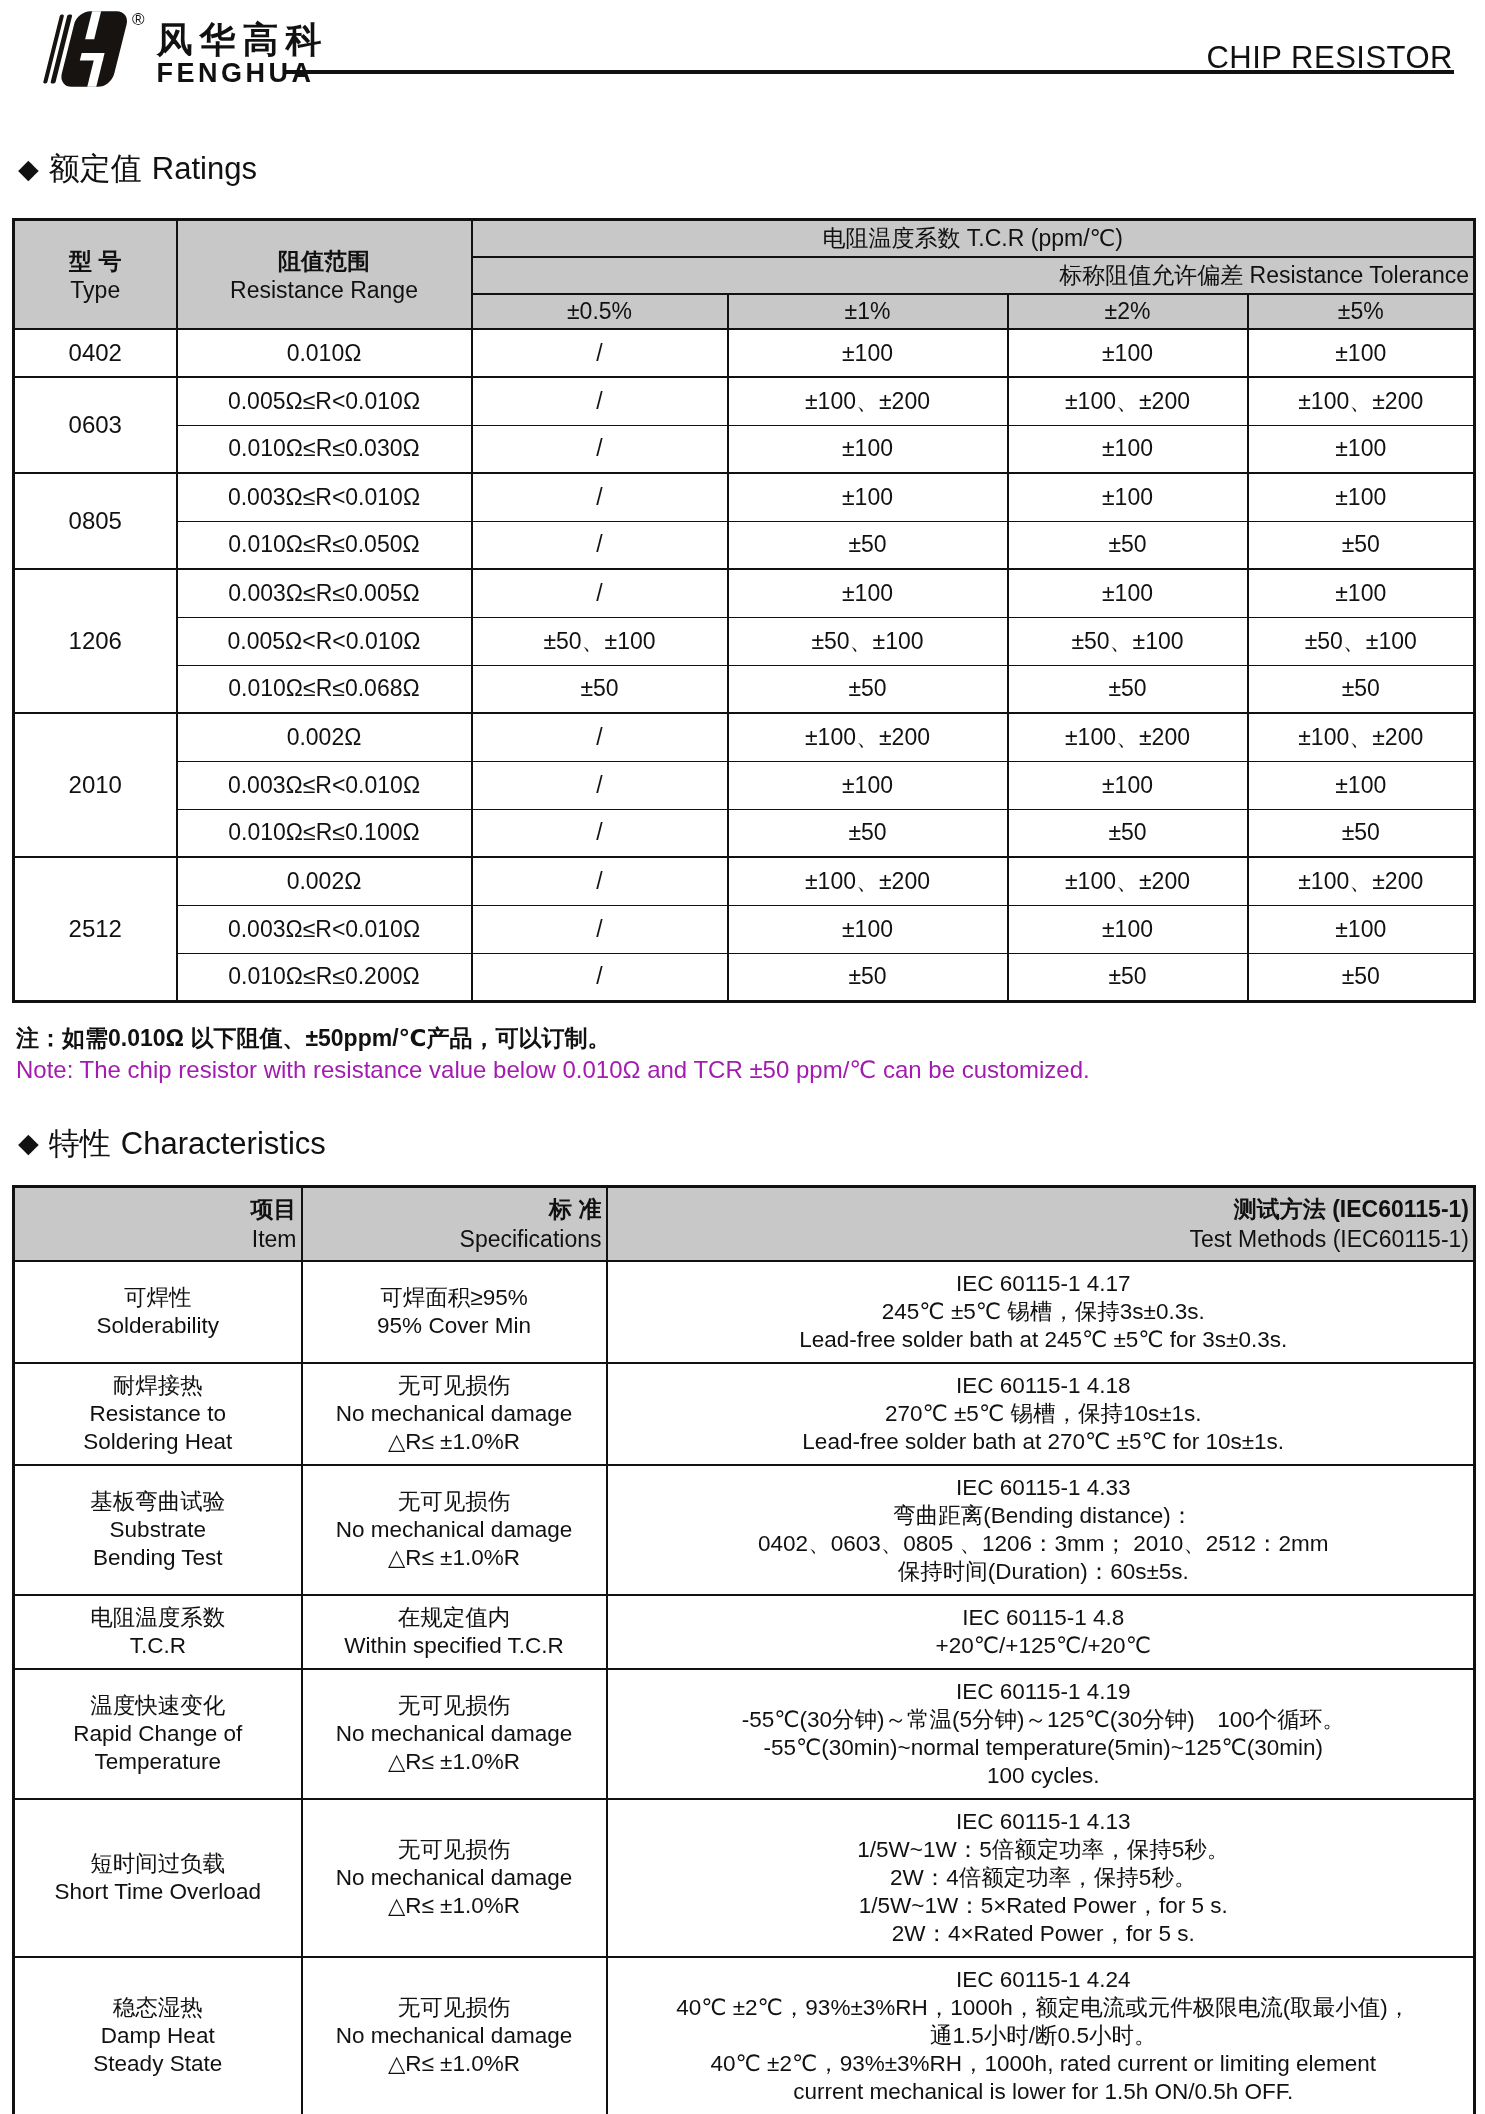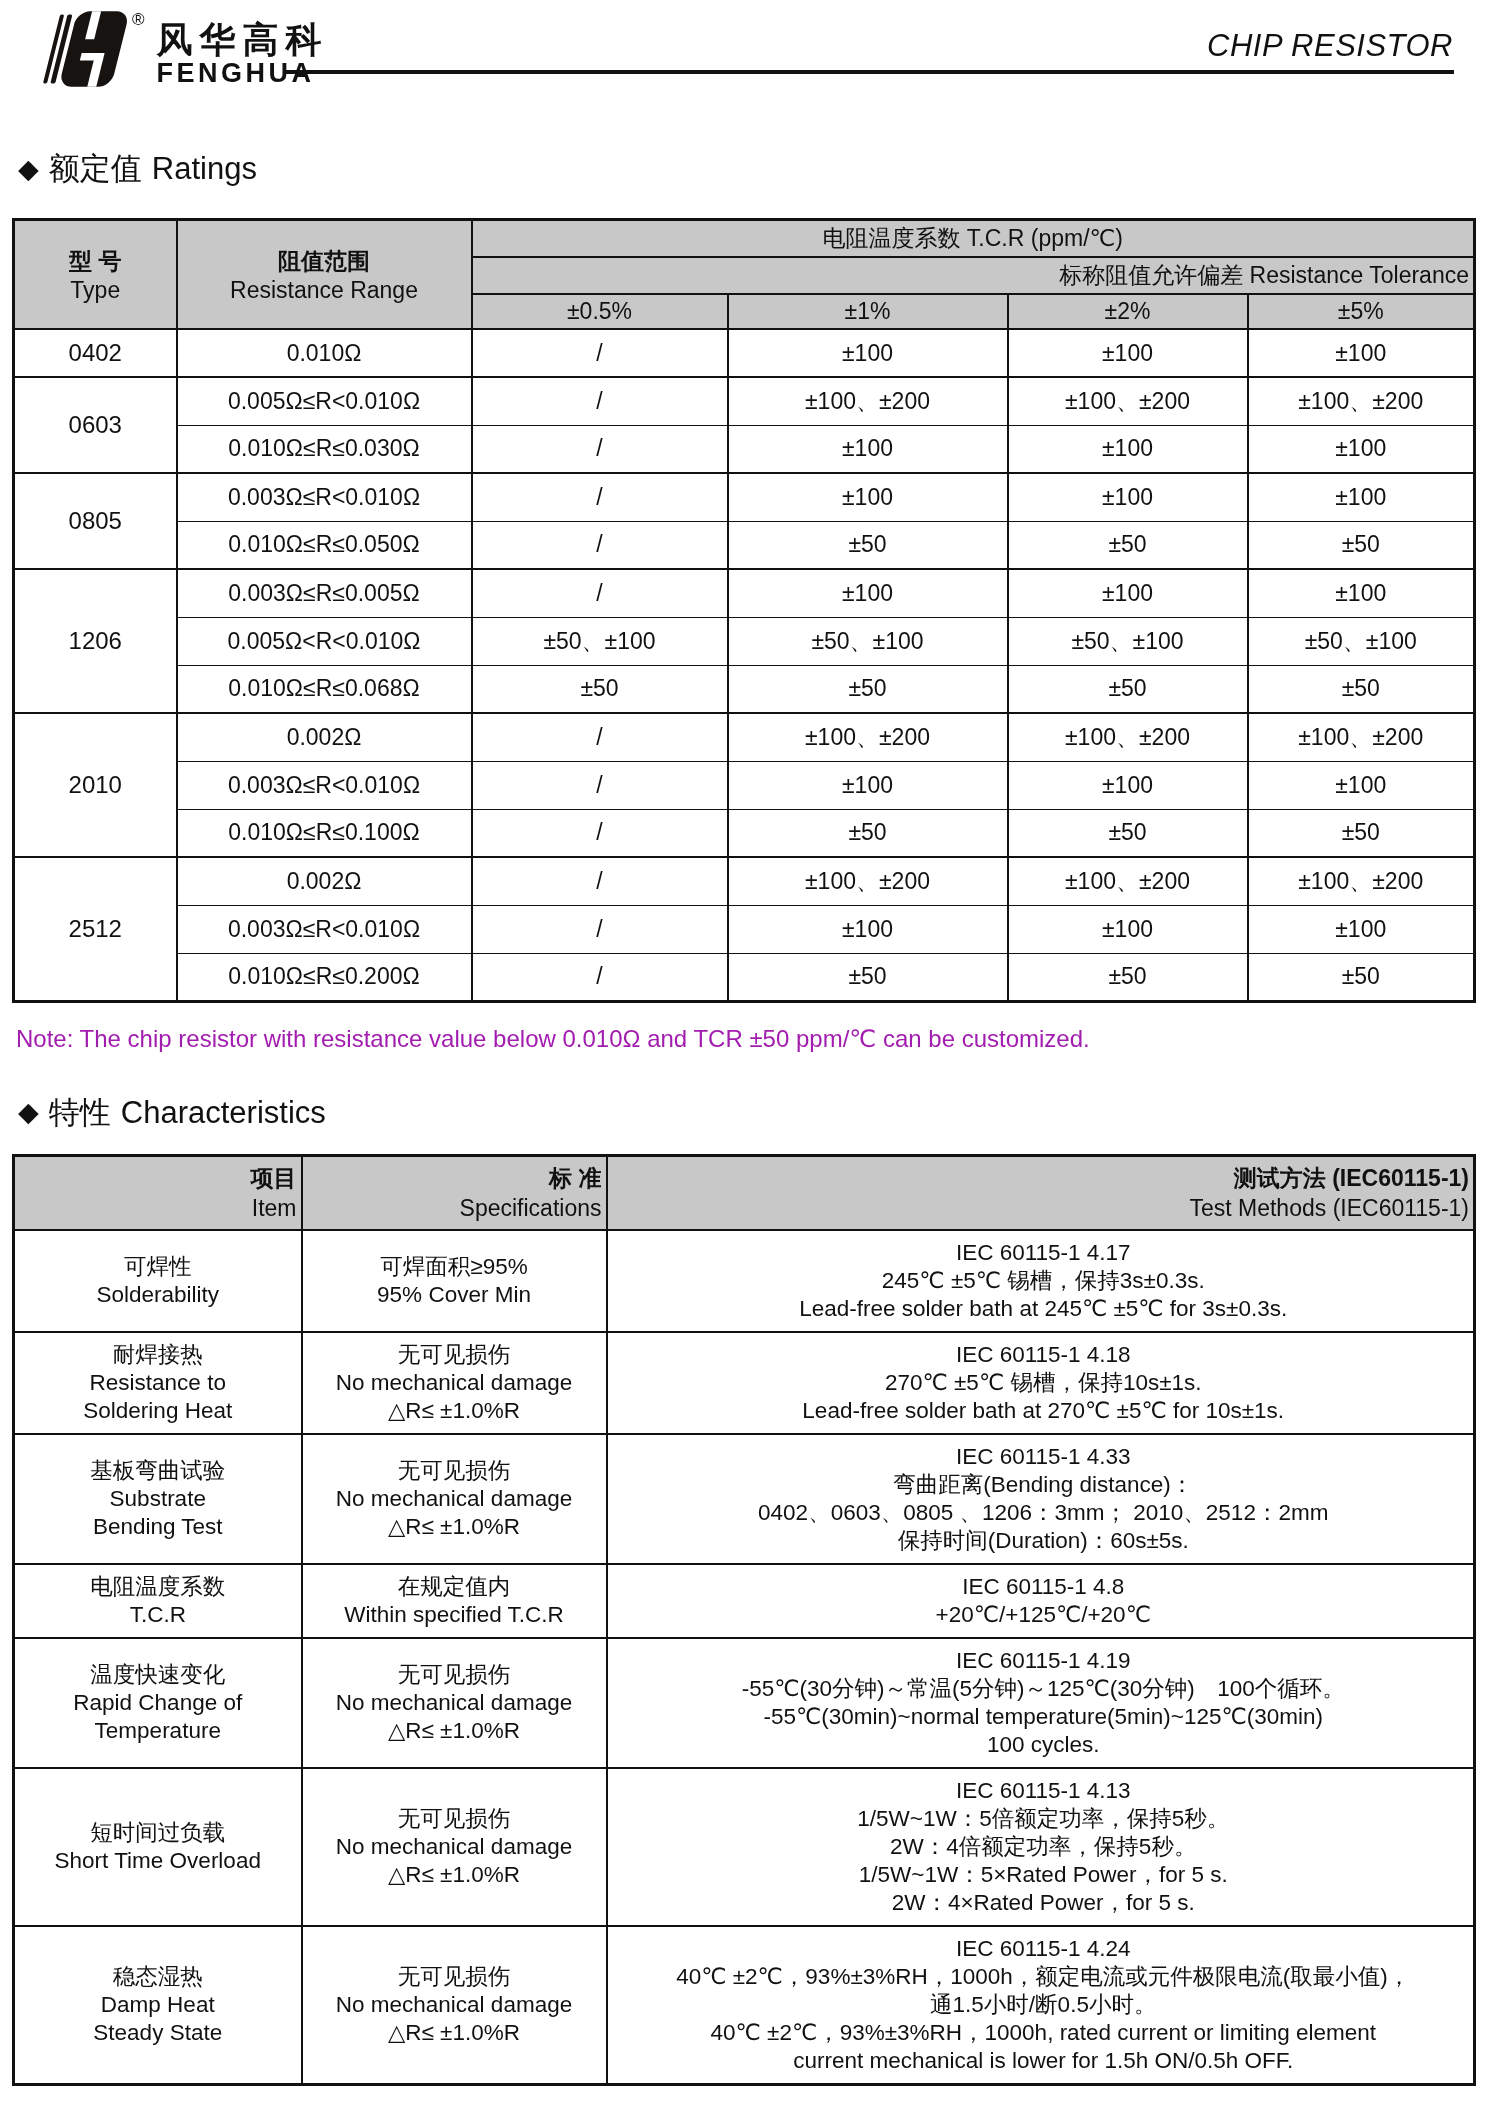--- a/index.html
+++ b/index.html
@@ -11,21 +11,21 @@
   .page { width:1485px; height:2114px; position:relative; }
 
   
   .hdr { position:relative; height:100px; }
   .logo { position:absolute; left:42px; top:8px; display:flex; align-items:flex-start; }
   .logo svg { display:block; }
   .reg { font-size:17px; position:relative; top:2px; left:-2px; }
   .logo-text { margin-left:10px; padding-top:14px; }
   .logo-cn { font-size:36px; font-weight:700; letter-spacing:7px; line-height:36px; }
   .logo-en { font-size:27px; font-weight:700; letter-spacing:3.5px; line-height:30px; }
-  .doc-title { position:absolute; right:32px; top:28px; font-size:31px; letter-spacing:0.5px;font-style:italic; }
+  .doc-title { position:absolute; right:32px; top:40px; font-size:31px; letter-spacing:0.5px; }
   .hdr-rule { position:absolute; left:284px; top:70px; width:1170px; height:4px; background:#111; }
 
   
   .section-title { margin-left:18px; font-size:31px; display:flex; align-items:center; gap:10px; }
   .section-title .diamond { font-size:27px; line-height:31px; }
   .section-title .cn { font-weight:400; }
   .section-title .en { font-weight:400; }
   .st-ratings { margin-top:48px; }
   .st-chars   { margin-top:38px; }
 
@@ -228,20 +228,21 @@
           <td>0.010Ω≤R≤0.200Ω</td>
           <td>/</td>
           <td>±50</td>
           <td>±50</td>
           <td>±50</td>
         </tr>
       </tbody>
   </table>
 
   <div class="note">
+    <div class="note-cn">注：如需0.010Ω 以下阻值、±50ppm/℃产品，可以订制。</div>
     <div class="note-en">Note: The chip resistor with resistance value below 0.010Ω and TCR ±50 ppm/℃ can be customized.</div>
   </div>
 
   <div class="section-title st-chars">
     <span class="diamond">◆</span>
     <span class="cn">特性</span>
     <span class="en">Characteristics</span>
   </div>
 
   <table class="chars">

